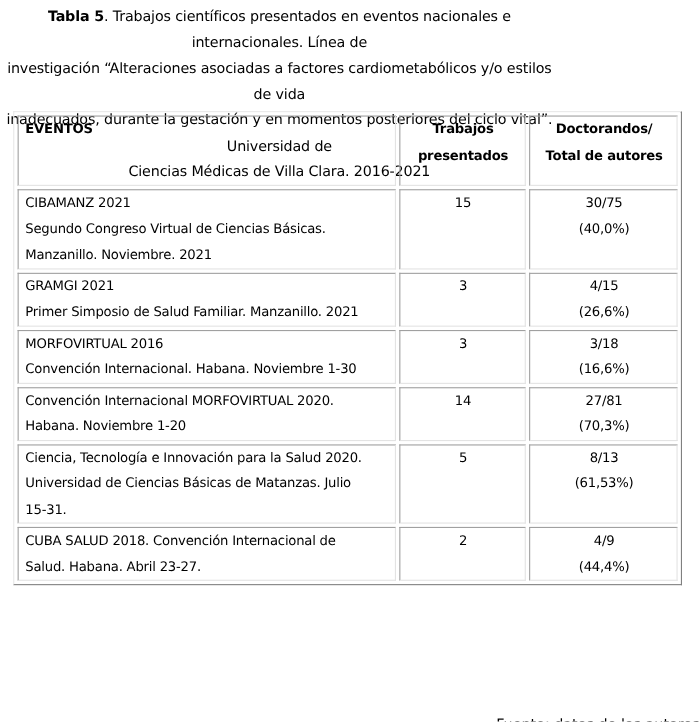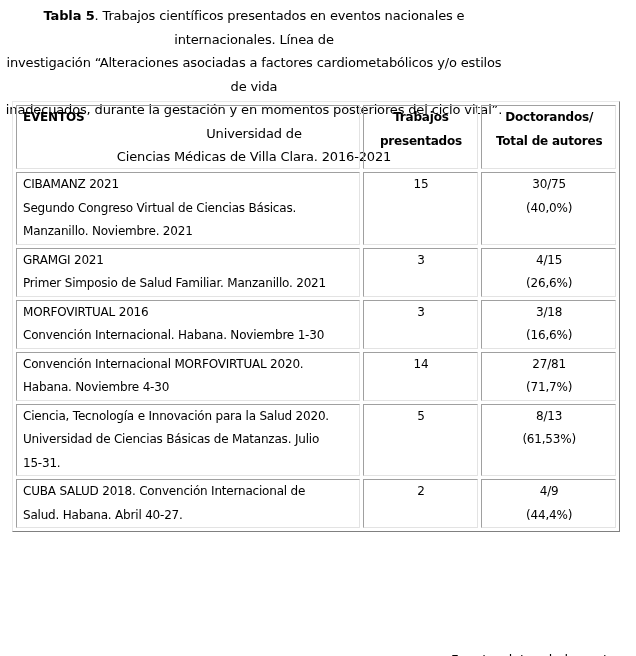--- a/index.html
+++ b/index.html
@@ -93,47 +93,47 @@
     <td class="c3">
       <span class="line">3/18</span>
       <span class="line">(16,6%)</span>
     </td>
   </tr>
 
 
   <tr>
     <td class="c1">
       <span class="line">Convención Internacional MORFOVIRTUAL 2020.</span>
-      <span class="line">Habana. Noviembre 4-30</span>
+      <span class="line">Habana. Noviembre 1-20</span>
     </td>
     <td class="c2">14</td>
     <td class="c3">
       <span class="line">27/81</span>
-      <span class="line">(71,7%)</span>
+      <span class="line">(70,3%)</span>
     </td>
   </tr>
 
   <tr>
     <td class="c1">
       <span class="line">Ciencia, Tecnología e Innovación para la Salud 2020.</span>
       <span class="line">Universidad de Ciencias Básicas de Matanzas. Julio</span>
       <span class="line">15-31.</span>
     </td>
     <td class="c2">5</td>
     <td class="c3">
       <span class="line">8/13</span>
       <span class="line">(61,53%)</span>
     </td>
   </tr>
 
 
   <tr>
     <td class="c1">
       <span class="line">CUBA SALUD 2018. Convención Internacional de</span>
-      <span class="line">Salud. Habana. Abril 40-27.</span>
+      <span class="line">Salud. Habana. Abril 23-27.</span>
     </td>
     <td class="c2">2</td>
     <td class="c3">
       <span class="line">4/9</span>
       <span class="line">(44,4%)</span>
     </td>
   </tr>
 
 </tbody>
   </table>

